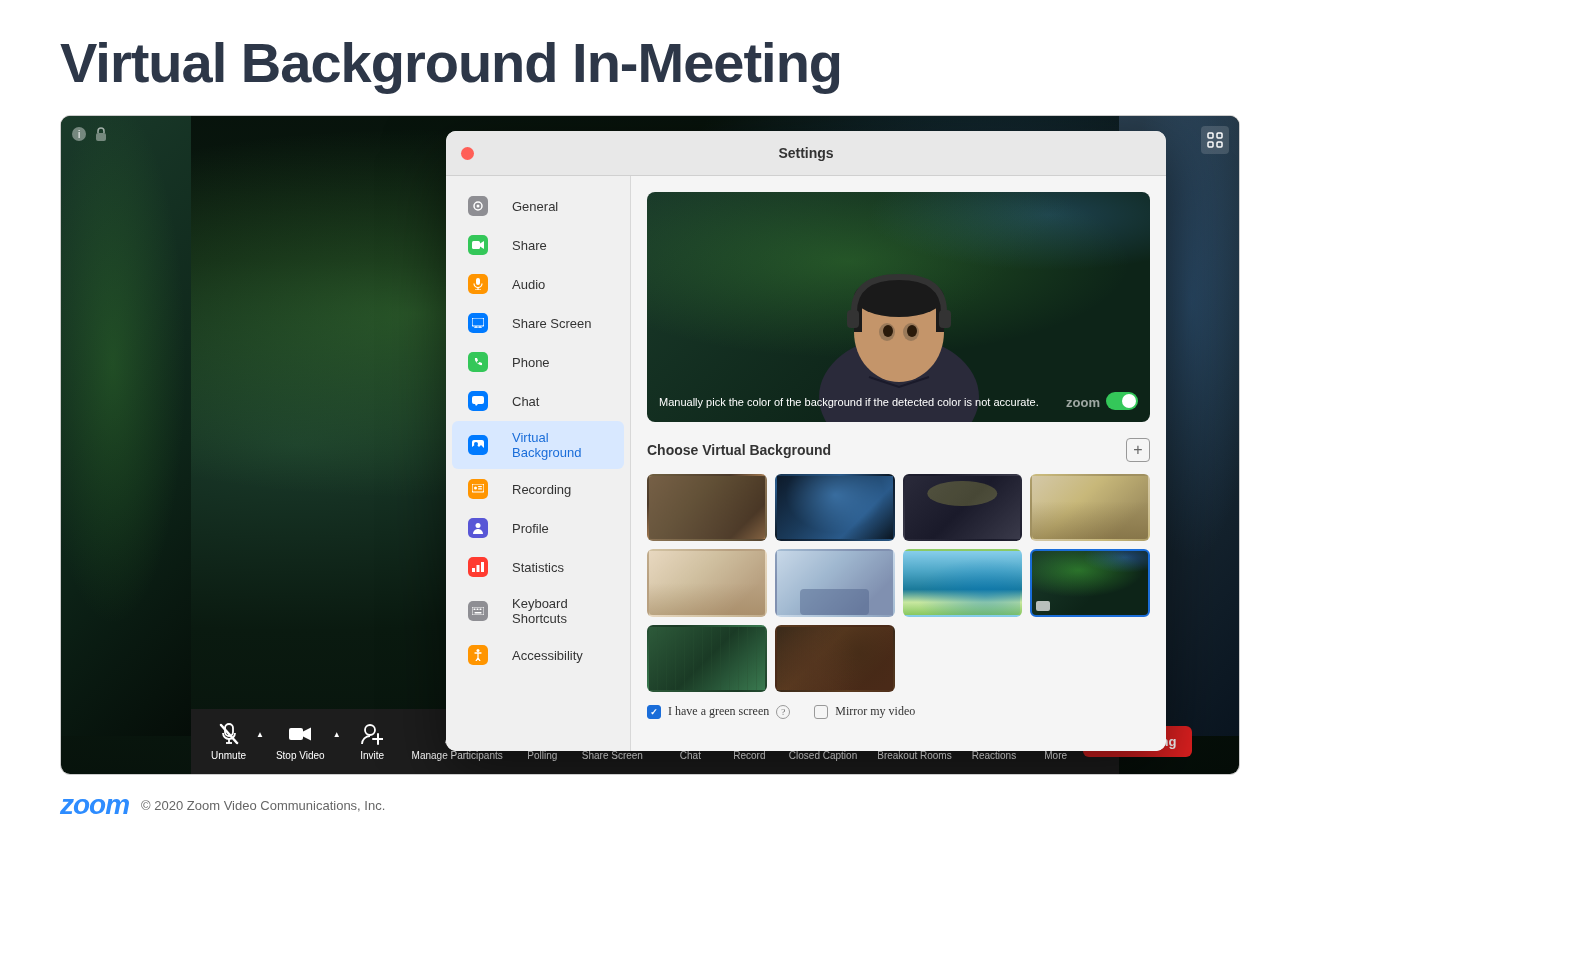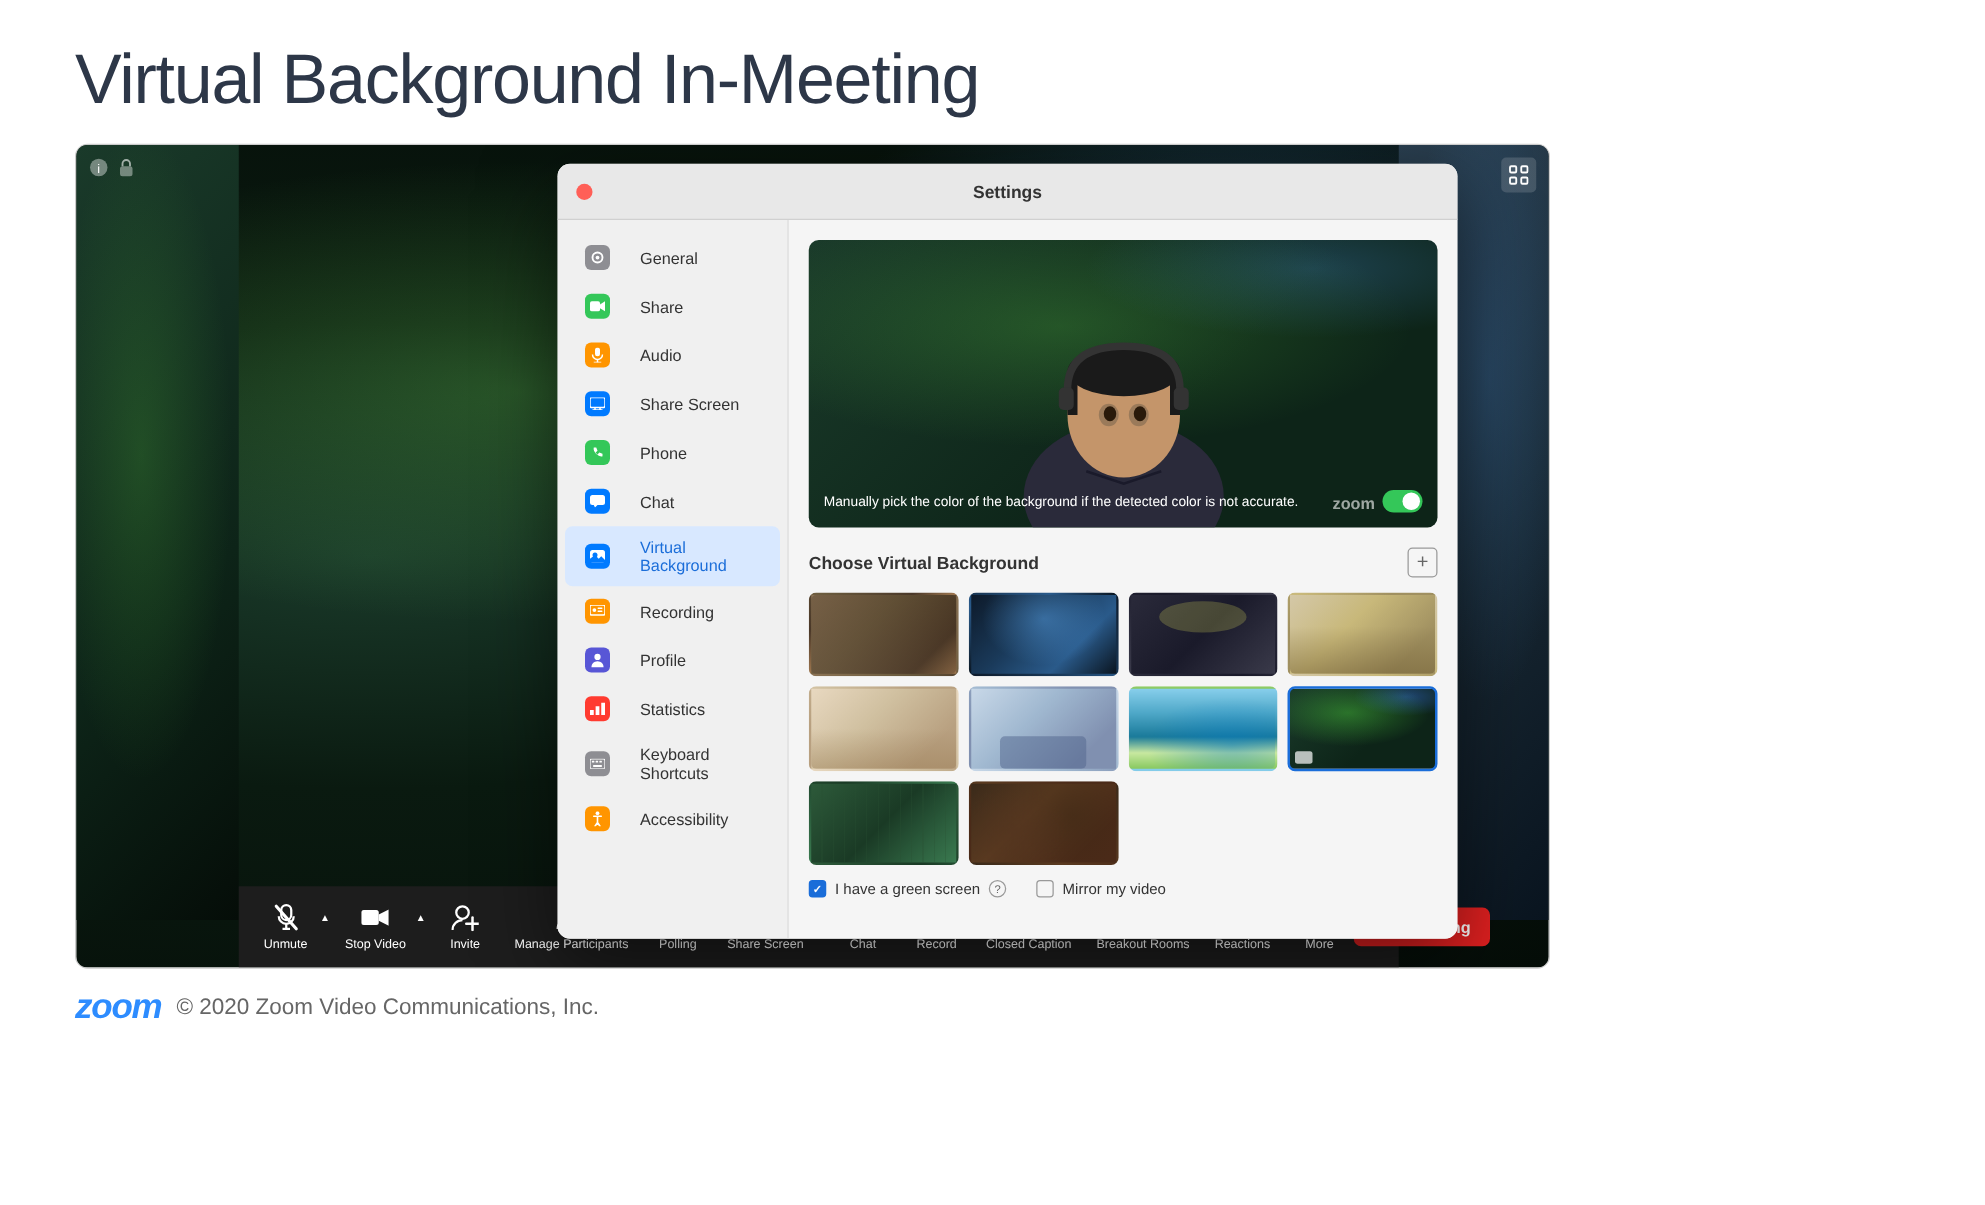--- a/index.html
+++ b/index.html
@@ -7,21 +7,21 @@
       width: 1588px;
       min-height: 964px;
       background: #ffffff;
       font-family: -apple-system, BlinkMacSystemFont, 'Segoe UI', sans-serif;
       overflow-x: hidden;
     }
 
     
     .page-title {
       font-size: 56px;
-      font-weight: 400;
+      font-weight: 700;
       color: #2d3748;
       padding: 30px 40px 20px 60px;
       letter-spacing: -1px;
     }
 
     
     .screenshot-wrapper {
       position: relative;
       margin: 0 60px;
       border-radius: 10px;
@@ -330,20 +330,21 @@
       background: rgba(255,255,255,0.7);
       border-radius: 2px;
     }
 
     
     .checkbox-row {
       display: flex;
       align-items: center;
       gap: 24px;
       margin-top: 12px;
+      font-family: Liberation Serif, serif;
     }
     .checkbox-item {
       display: flex;
       align-items: center;
       gap: 7px;
       font-size: 12px;
       color: #333;
     }
     .checkbox-box {
       width: 14px; height: 14px;
@@ -458,21 +459,21 @@
       padding: 14px 60px;
     }
     .zoom-logo {
       font-size: 28px;
       font-weight: 700;
       color: #2d8cff;
       font-style: italic;
       letter-spacing: -1px;
     }
     .footer-text {
-      font-size: 18px;
+      font-size: 13px;
       color: #666;
     }
 
     
     .person-svg {
       position: absolute;
       bottom: 0;
       left: 50%;
       transform: translateX(-50%);
       width: 320px;

